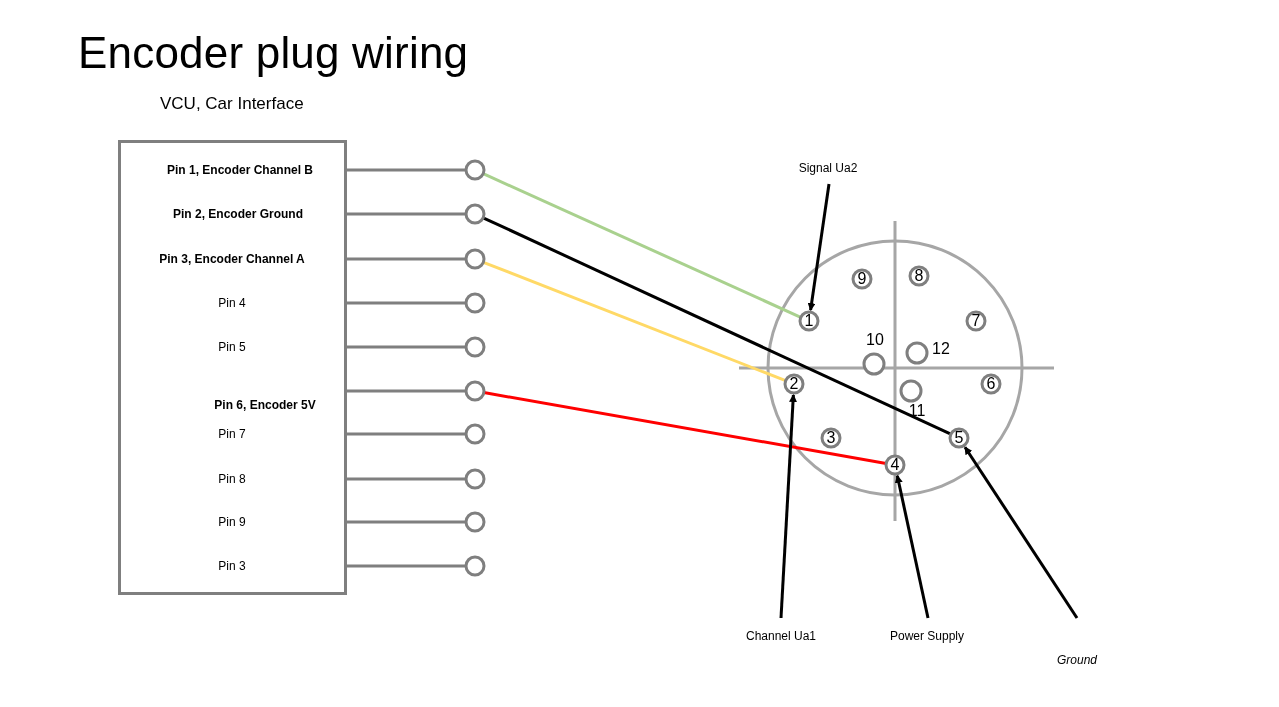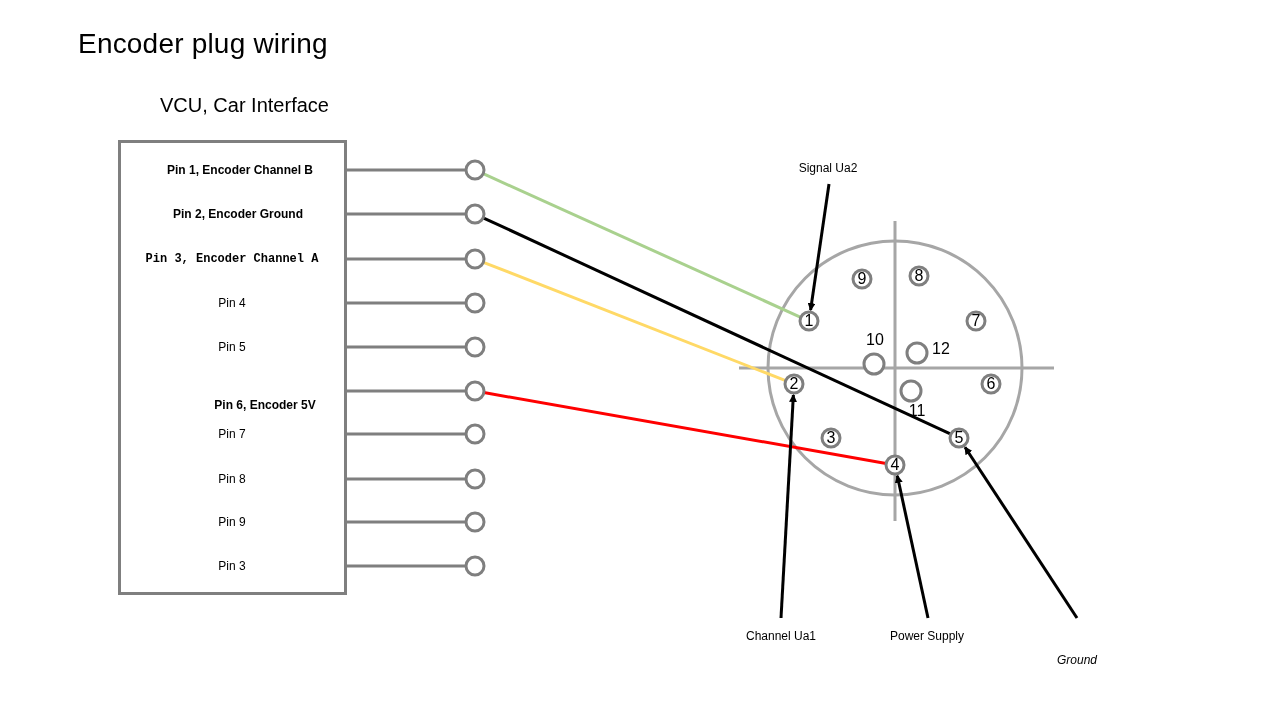--- a/index.html
+++ b/index.html
@@ -1,39 +1,39 @@
 <!DOCTYPE html>
 <html><head>
 <meta charset="utf-8">
 <style>
   html, body { margin: 0; padding: 0; background: #ffffff; }
   body { width: 1279px; height: 707px; position: relative; overflow: hidden;
          font-family: "Liberation Sans", "DejaVu Sans", sans-serif; color: #000; }
-  .title { position: absolute; left: 78px; top: 28px; font-size: 28px; font-weight: normal; letter-spacing: 0.2px; }
-  .subtitle { position: absolute; left: 160px; top: 94px; font-size: 20px; }
+  .title { position: absolute; left: 78px; top: 28px; font-size: 44px; font-weight: normal; letter-spacing: 0.2px; }
+  .subtitle { position: absolute; left: 160px; top: 94px; font-size: 17px; }
   .vcu-box { position: absolute; left: 118px; top: 140px; width: 229px; height: 455px;
              border: 3px solid #7f7f7f; box-sizing: border-box; }
   .pin-label { position: absolute; font-size: 12px; white-space: nowrap; transform: translate(-50%, -50%); }
   .pin-label.bold { font-weight: bold; }
   svg#wires { position: absolute; left: 0; top: 0; }
   .callout { position: absolute; font-size: 12px; white-space: nowrap; transform: translate(-50%, -50%); }
   .num { font-family: "Liberation Sans", "DejaVu Sans", sans-serif; font-size: 16px; }
 </style>
 </head>
 <body>
 
 <div class="title">Encoder plug wiring</div>
 <div class="subtitle">VCU, Car Interface</div>
 
 <div class="vcu-box"></div>
 
 <div id="pin-labels">
     <div class="pin-label bold" style="left: 240px; top: 170px;">Pin 1, Encoder Channel B</div>
     <div class="pin-label bold" style="left: 238px; top: 214px;">Pin 2, Encoder Ground</div>
-    <div class="pin-label bold" style="left: 232px; top: 259px; font-family: Liberation Mono, monospace;">Pin 3, Encoder Channel A</div>
+    <div class="pin-label bold" style="left: 232px; top: 259px;">Pin 3, Encoder Channel A</div>
     <div class="pin-label" style="left: 232px; top: 303px;">Pin 4</div>
     <div class="pin-label" style="left: 232px; top: 347px; text-align: center;">Pin 5</div>
     <div class="pin-label bold" style="left: 232px; top: 405px; margin-left: 33px;">Pin 6, Encoder 5V</div>
     <div class="pin-label" style="left: 232px; top: 434px;">Pin 7</div>
     <div class="pin-label" style="left: 232px; top: 479px;">Pin 8</div>
     <div class="pin-label" style="left: 232px; top: 522px;">Pin 9</div>
     <div class="pin-label" style="left: 232px; top: 566px;">Pin 3</div>
   </div>
 
 <svg id="wires" width="1279" height="707">

